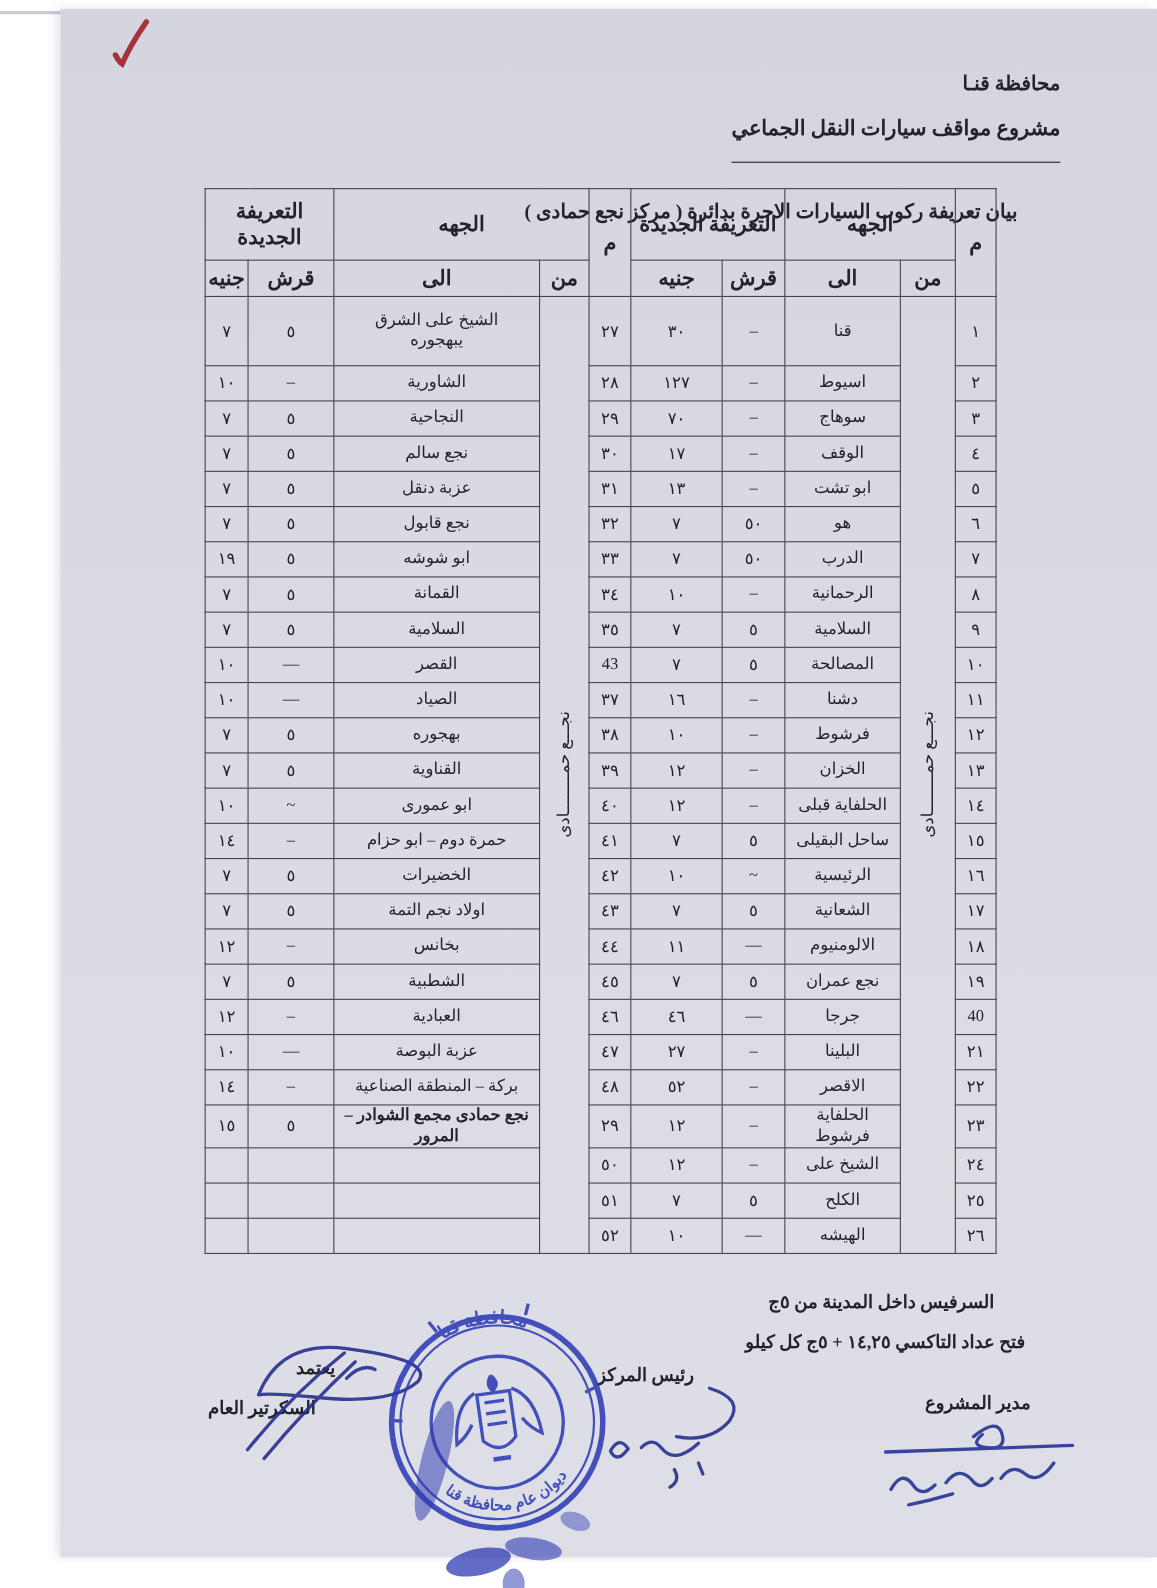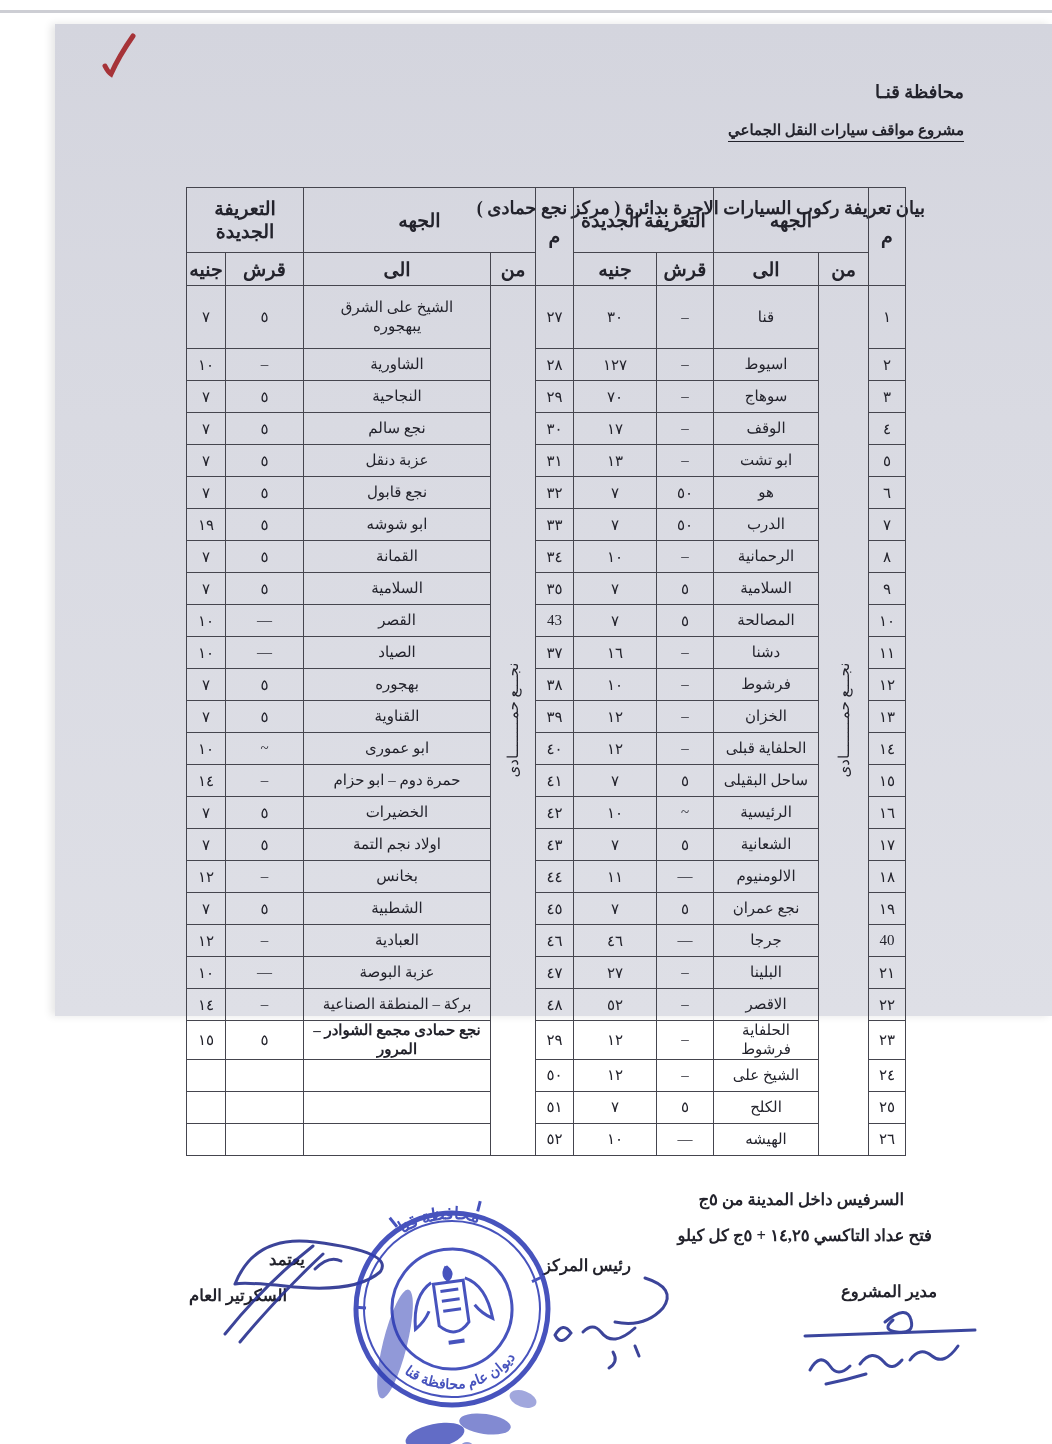--- a/index.html
+++ b/index.html
@@ -1,28 +1,28 @@
 <!DOCTYPE html>
 <html lang="ar"><head>
 <meta charset="utf-8">
 <style>
   * { margin:0; padding:0; box-sizing:border-box; }
   html,body { width:1052px; height:1444px; background:#ffffff; overflow:hidden;
               font-family:"Liberation Serif","DejaVu Serif",serif; }
   .scan-strip { position:absolute; left:0; top:10px; width:1052px; height:3px;
                 background:#cdced4; }
-  .page { position:absolute; left:55px; top:24px; width:997px; height:992px;
+  .page { position:absolute; left:55px; top:8px; width:997px; height:1408px;
           background:linear-gradient(180deg,#d4d5de 0%,#d9dae2 40%,#dedfe6 100%);
           box-shadow:-4px 0 8px rgba(0,0,0,.10); direction:rtl; color:#23232c;font-family:Liberation Serif, serif; }
   .abs { position:absolute; }
 
   
   .gov   { font-size:18px; font-weight:bold; letter-spacing:.5px; }
-  .proj  { font-size:15px; font-weight:bold; border-bottom:1.5px solid #23232c;
-           padding-bottom:2px; }
+  .proj  { font-size:19px; font-weight:bold; border-bottom:1.5px solid #23232c;
+           padding-bottom:18px; }
   .title { font-size:18px; font-weight:bold; text-align:right;margin-top:40px; }
   .title .braced { font-weight:900; }
 
   
   table.fares { border-collapse:collapse; table-layout:fixed; direction:rtl;
                 background:transparent; }
   table.fares col.w-no1 {width:37px;} table.fares col.w-fr1 {width:50px;}
   table.fares col.w-to1 {width:105px;} table.fares col.w-pi1 {width:57px;}
   table.fares col.w-po1 {width:83px;} table.fares col.w-no2 {width:38px;}
   table.fares col.w-fr2 {width:45px;} table.fares col.w-to2 {width:187px;}

